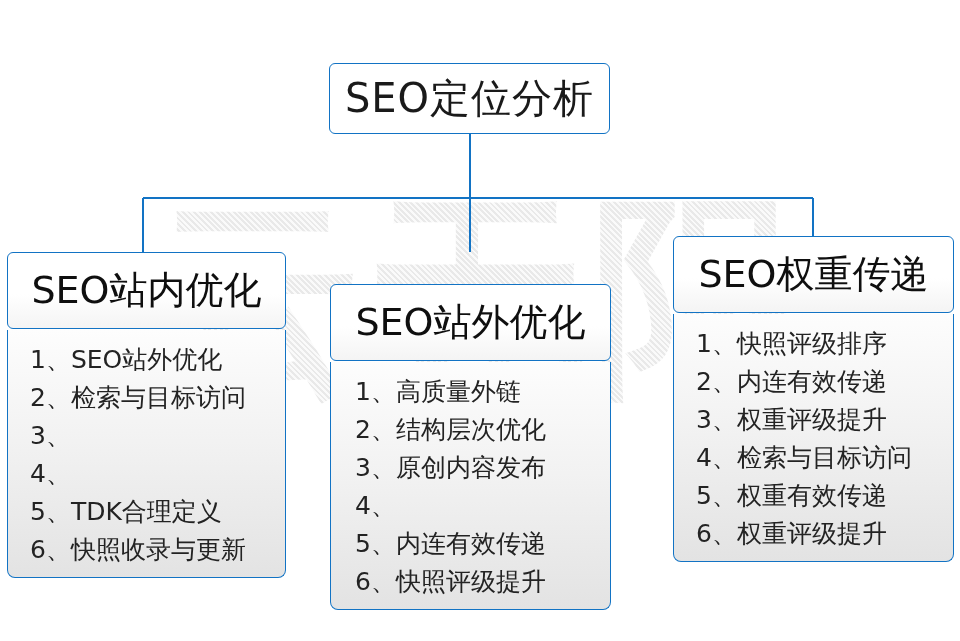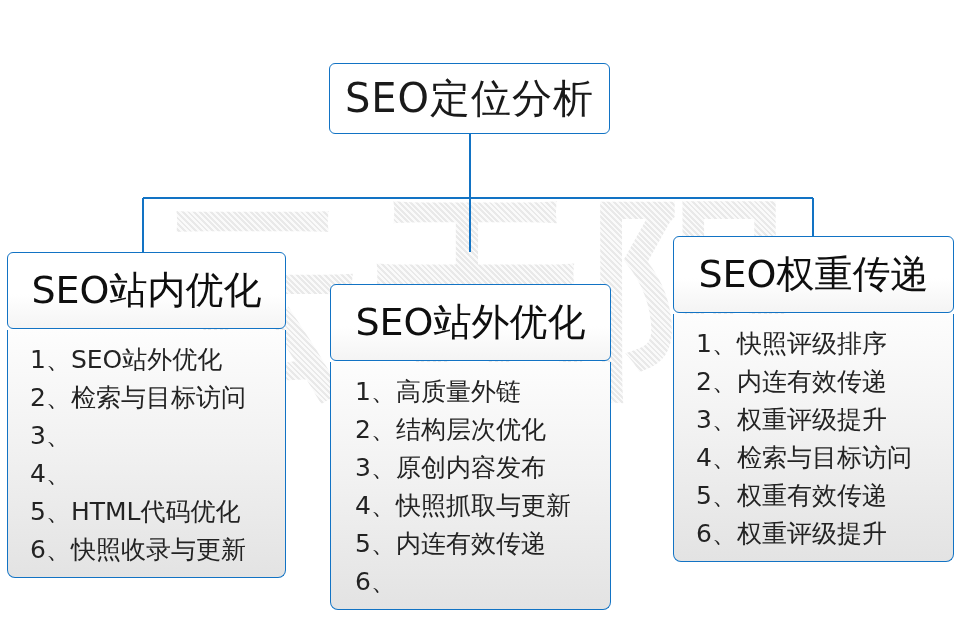--- a/index.html
+++ b/index.html
@@ -166,21 +166,21 @@
         <span class="item-text">检索与目标访问</span>
       </div>
       <div class="item-row">
         <span class="item-num">3、</span>
       </div>
       <div class="item-row">
         <span class="item-num">4、</span>
       </div>
       <div class="item-row">
         <span class="item-num">5、</span>
-        <span class="item-text">HTML代码优化</span>
+        <span class="item-text">TDK合理定义</span>
       </div>
       <div class="item-row">
         <span class="item-num">6、</span>
         <span class="item-text">快照收录与更新</span>
       </div>
     </div>
   </div>
 
   <div class="column" style="left:330px; top:256px; width:281px; height:326px;margin-top:28px;">
     <div class="col-head" style="width:281px; height:77px;">
@@ -194,28 +194,28 @@
       <div class="item-row">
         <span class="item-num">2、</span>
         <span class="item-text">结构层次优化</span>
       </div>
       <div class="item-row">
         <span class="item-num">3、</span>
         <span class="item-text">原创内容发布</span>
       </div>
       <div class="item-row">
         <span class="item-num">4、</span>
-        <span class="item-text">快照抓取与更新</span>
       </div>
       <div class="item-row">
         <span class="item-num">5、</span>
         <span class="item-text">内连有效传递</span>
       </div>
       <div class="item-row">
         <span class="item-num">6、</span>
+        <span class="item-text">快照评级提升</span>
       </div>
     </div>
   </div>
 
   <div class="column" style="left:673px; top:236px; width:281px; height:326px;">
     <div class="col-head" style="width:281px; height:77px;">
       <span class="col-head-title">SEO权重传递</span>
     </div>
     <div class="col-body" style="top:78px; width:281px; height:248px; padding-left:22px;">
       <div class="item-row">

